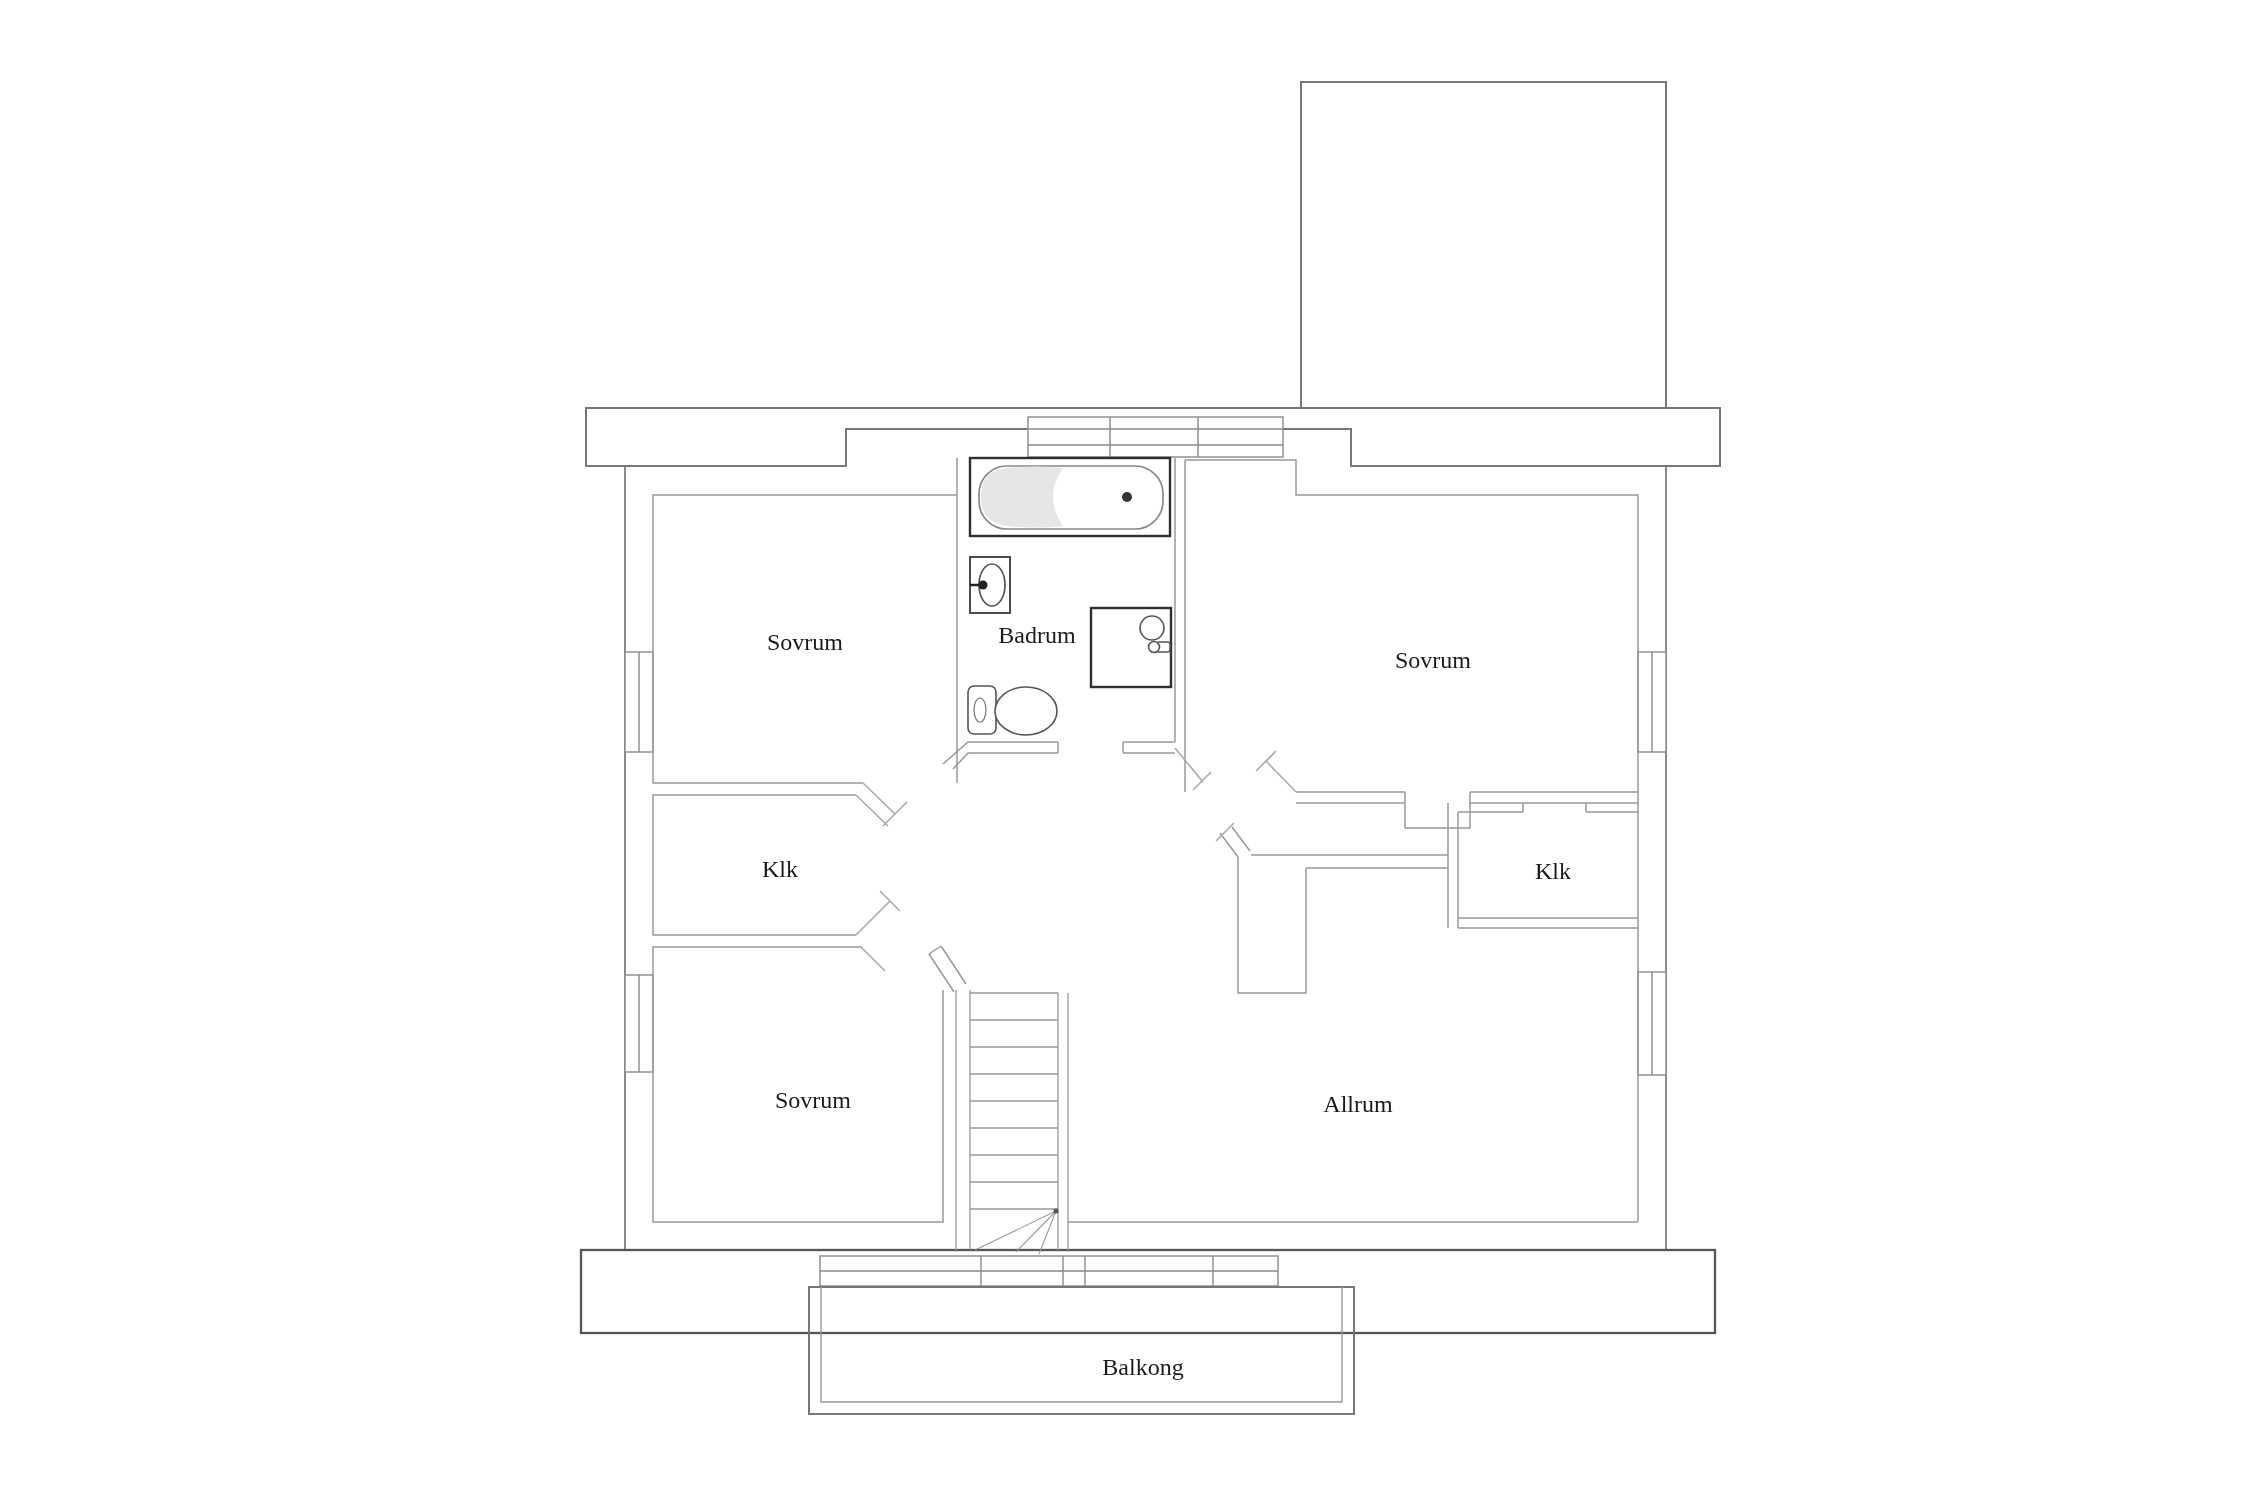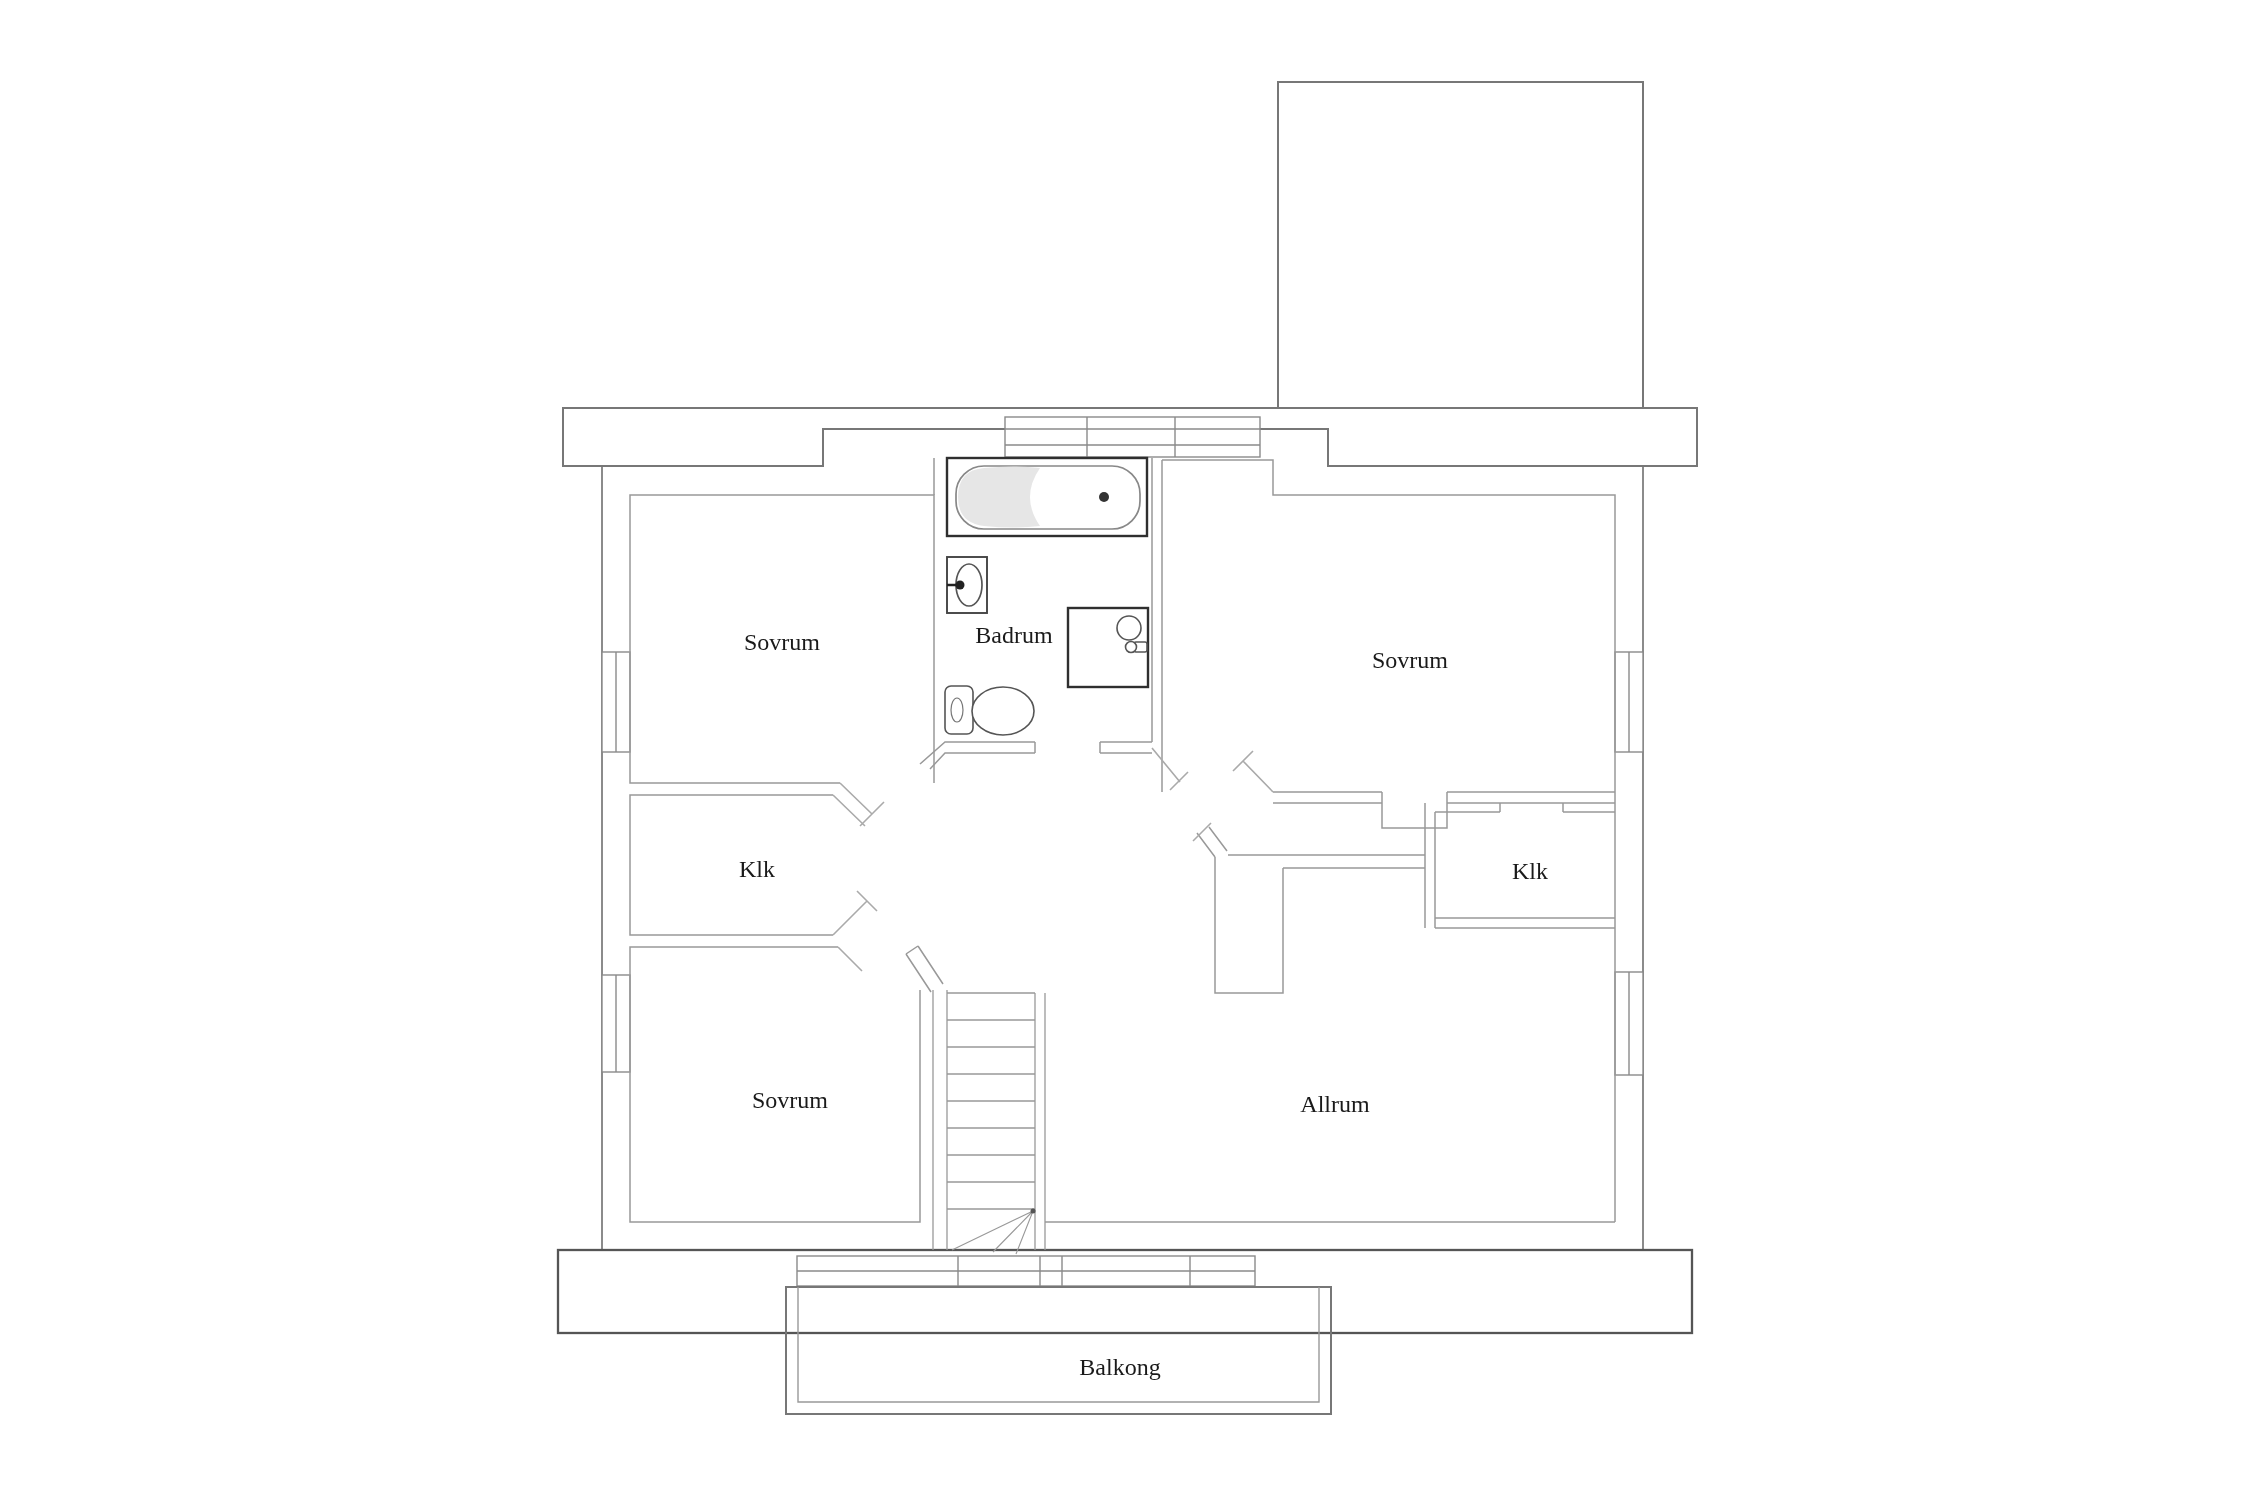--- a/index.html
+++ b/index.html
@@ -1,17 +1,17 @@
 <!DOCTYPE html>
 <html><head>
 <meta charset="utf-8">
 <style>
   html,body{margin:0;padding:0;background:#ffffff;}
   .stage{position:relative;width:1942px;height:1500px;background:#ffffff;overflow:hidden;
-         font-family:"Liberation Serif","DejaVu Serif",serif;}
+         font-family:"Liberation Serif","DejaVu Serif",serif;margin-left:23px;}
   svg{display:block;width:2250px;height:1500px;}
   text{font-family:"Liberation Serif","DejaVu Serif",serif;font-size:24px;fill:#1a1a1a;}
 </style>
 </head>
 <body>
 
 <div class="stage">
 <svg viewBox="0 0 2250 1500" xmlns="http://www.w3.org/2000/svg">
 
   <g fill="none" stroke="#777777" stroke-width="2">

